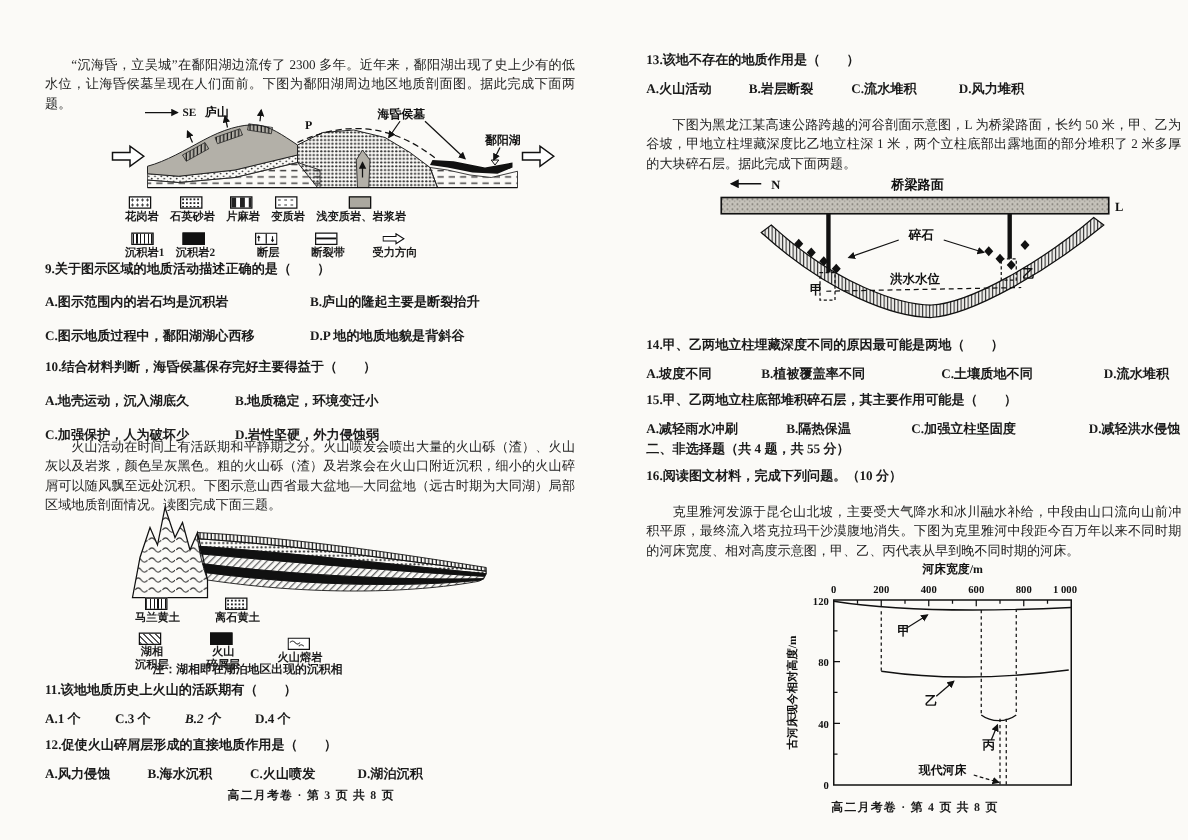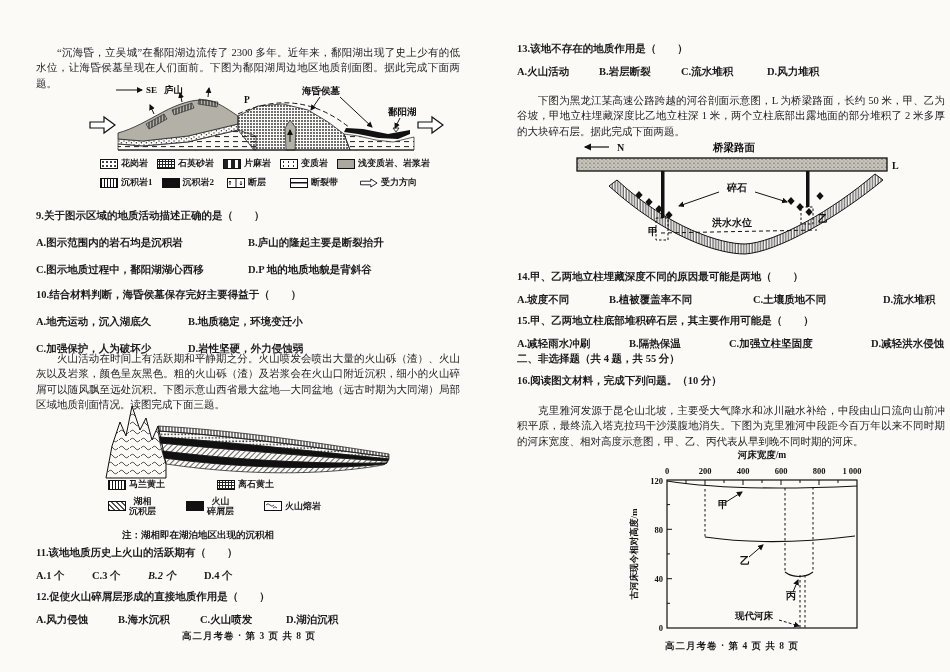--- a/index.html
+++ b/index.html
@@ -11,21 +11,21 @@
   .col{position:absolute;top:0;height:672px;}
   #col-left{left:36px;width:426px;}
   #col-right{left:506px;width:430px;margin-left:11px;}
   .blk{position:absolute;}
   .para{font-size:10.5px;line-height:15.5px;text-indent:2em;text-align:justify;color:#222;}
   .lines25 div{line-height:25px;white-space:nowrap;}
   .lines21 div{line-height:21px;white-space:nowrap;}
   .qtext{font-size:10.5px;font-weight:bold;color:#1b1b1b;}
   .opt{display:inline-block;font-size:10.5px;font-weight:bold;color:#1b1b1b;}
   .legend-row{display:flex;align-items:center;font-size:9px;font-weight:bold;}
-  .legend-item{display:flex;align-items:center;margin-right:9px;}
+  .legend-item{display:flex;align-items:center;margin-right:9px;flex-direction:column;}
   .legend-item.tall{align-items:center;}
   .sw{width:18px;height:10px;border:1px solid #111;box-sizing:border-box;margin-right:3px;flex:0 0 auto;background-color:#fff;}
   .sw.noborder{border:none;}
   .sw-dots{background-image:radial-gradient(#444 0.9px, transparent 1px);background-size:4px 4px;}
   .sw-dense{background-image:radial-gradient(#222 1px, transparent 1.1px);background-size:3px 3px;}
   .sw-dash{background-image:linear-gradient(90deg,#222 55%,transparent 55%);background-size:7px 4px;}
   .sw-tri{background-image:radial-gradient(#333 0.8px, transparent 0.9px);background-size:5px 4px;}
   .sw-grey{background-color:#aba89f;}
   .sw-vlines{background-image:repeating-linear-gradient(90deg,#111 0 1px,transparent 1px 3px);}
   .sw-black{background-color:#111;}
@@ -129,21 +129,21 @@
       <span class="legend-item">
           <span class="sw sw-grey"></span>
           <span>浅变质岩、岩浆岩</span>
         </span>
     </div>
     <div class="legend-row">
       <span class="legend-item">
           <span class="sw sw-vlines"></span>
           <span>沉积岩1</span>
         </span>
-      <span class="legend-item" style="margin-right:13px;">
+      <span class="legend-item" style="margin-right:32px;">
           <span class="sw sw-black"></span>
           <span>沉积岩2</span>
         </span>
       <span class="legend-item" style="margin-right:24px;">
         <svg class="sw noborder" width="18" height="10" viewBox="0 0 18 10">
             <rect x="0.5" y="0.5" width="17" height="9" fill="#fff" stroke="#111"></rect>
             <line x1="9" y1="1" x2="9" y2="9" stroke="#111"></line>
             <path d="M3,7 L3,3 M2,4.2 L3,3 L4,4.2" stroke="#111" fill="none" stroke-width="0.9"></path>
             <path d="M14,3 L14,7 M13,5.8 L14,7 L15,5.8" stroke="#111" fill="none" stroke-width="0.9"></path>
           </svg>
@@ -196,21 +196,21 @@
       <path d="M64,47 C150,55 235,62 292,65 L291,67 C238,68 155,66 66,55 Z" fill="url(#p2hatch)"></path>
       <path d="M66,55 C155,66 238,68 291,67 L289,68 C240,73 160,74 68,62 Z" fill="#111"></path>
       <path d="M68,62 C160,74 240,73 289,68 L287,69 C243,77 165,82 70,68 Z" fill="url(#p2hatch)"></path>
     </g>
 
     <path d="M10,82 L16,50 L24,26 L30,40 L36,10 L44,34 L50,22 L56,44 L62,30 L66,48 L70,68 L70,82 Z" fill="url(#p2wave)" stroke="#111" stroke-width="1"></path>
   </svg>
 
   <div class="blk" style="top:478px;left:72px;width:300px;">
     <div class="legend-row" style="margin-bottom:5px;">
-      <span class="legend-item" style="margin-right:52px;">
+      <span class="legend-item" style="margin-right:28px;">
           <span class="sw sw-vlines"></span>
           <span>马兰黄土</span>
         </span>
       <span class="legend-item">
           <span class="sw sw-dense"></span>
           <span>离石黄土</span>
         </span>
     </div>
     <div class="legend-row">
       <span class="legend-item tall" style="margin-right:30px;">

